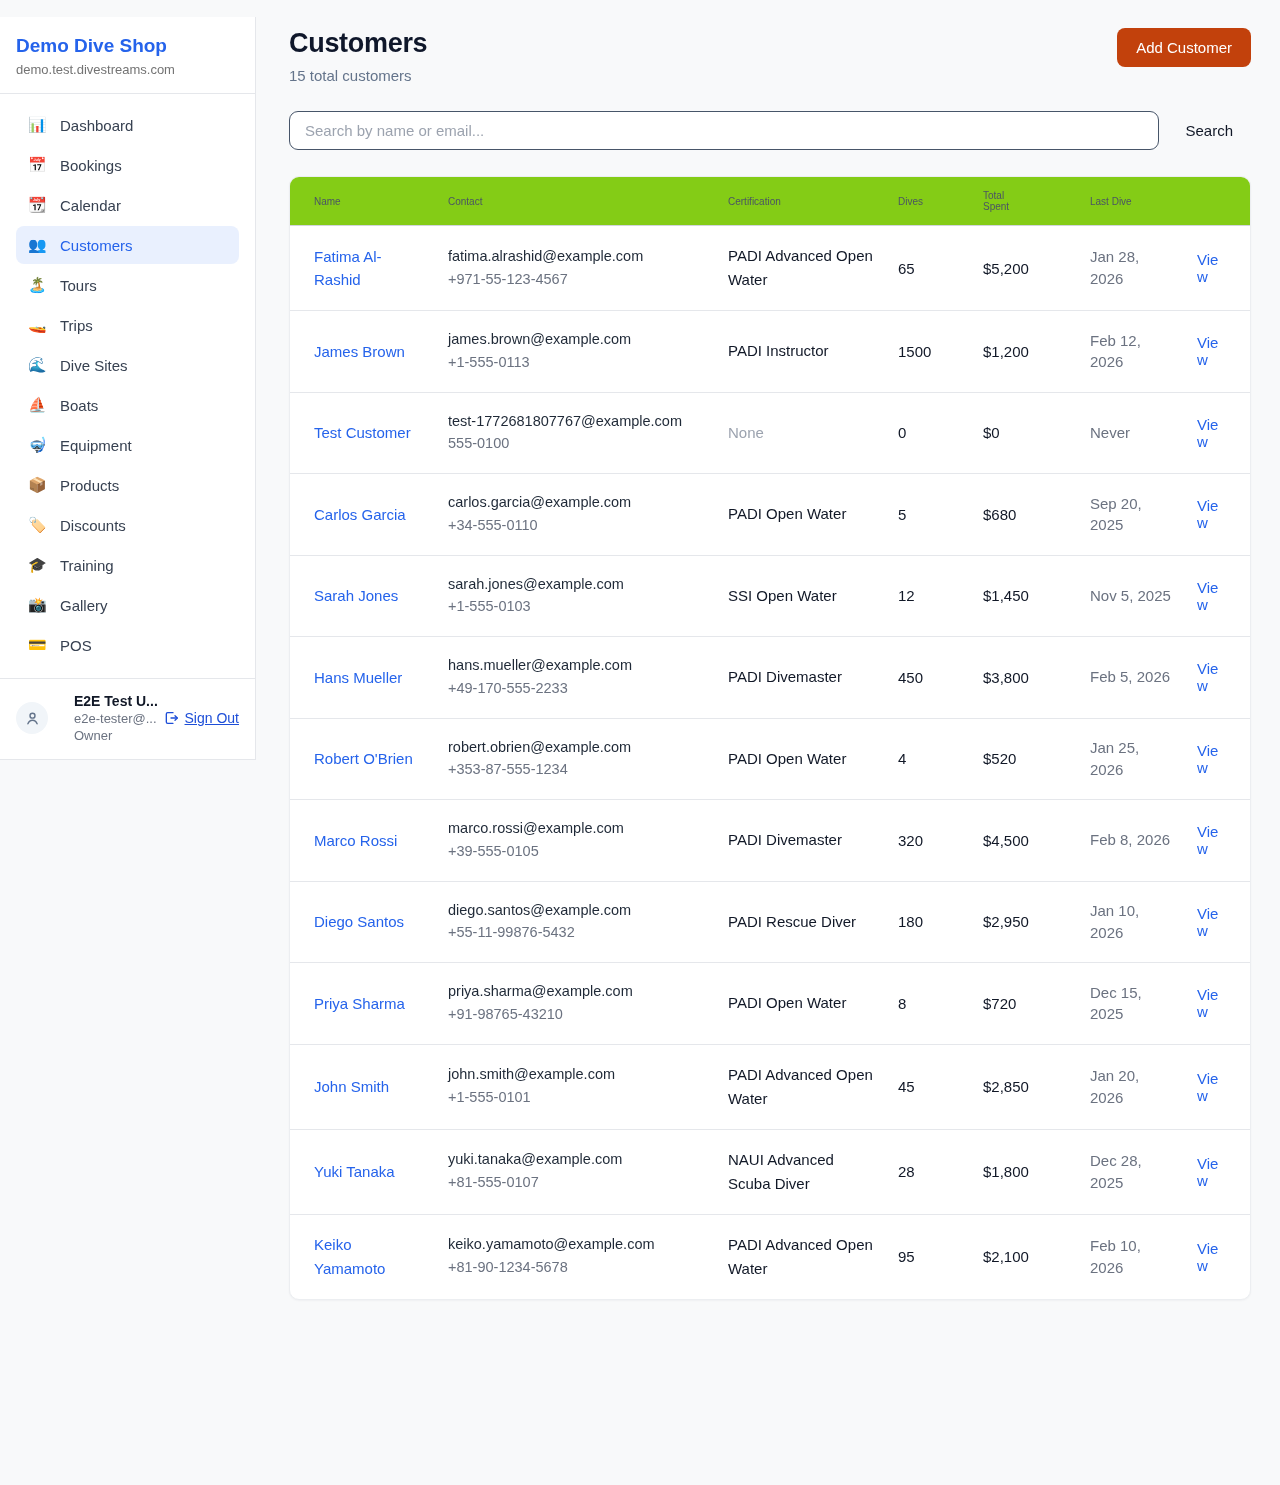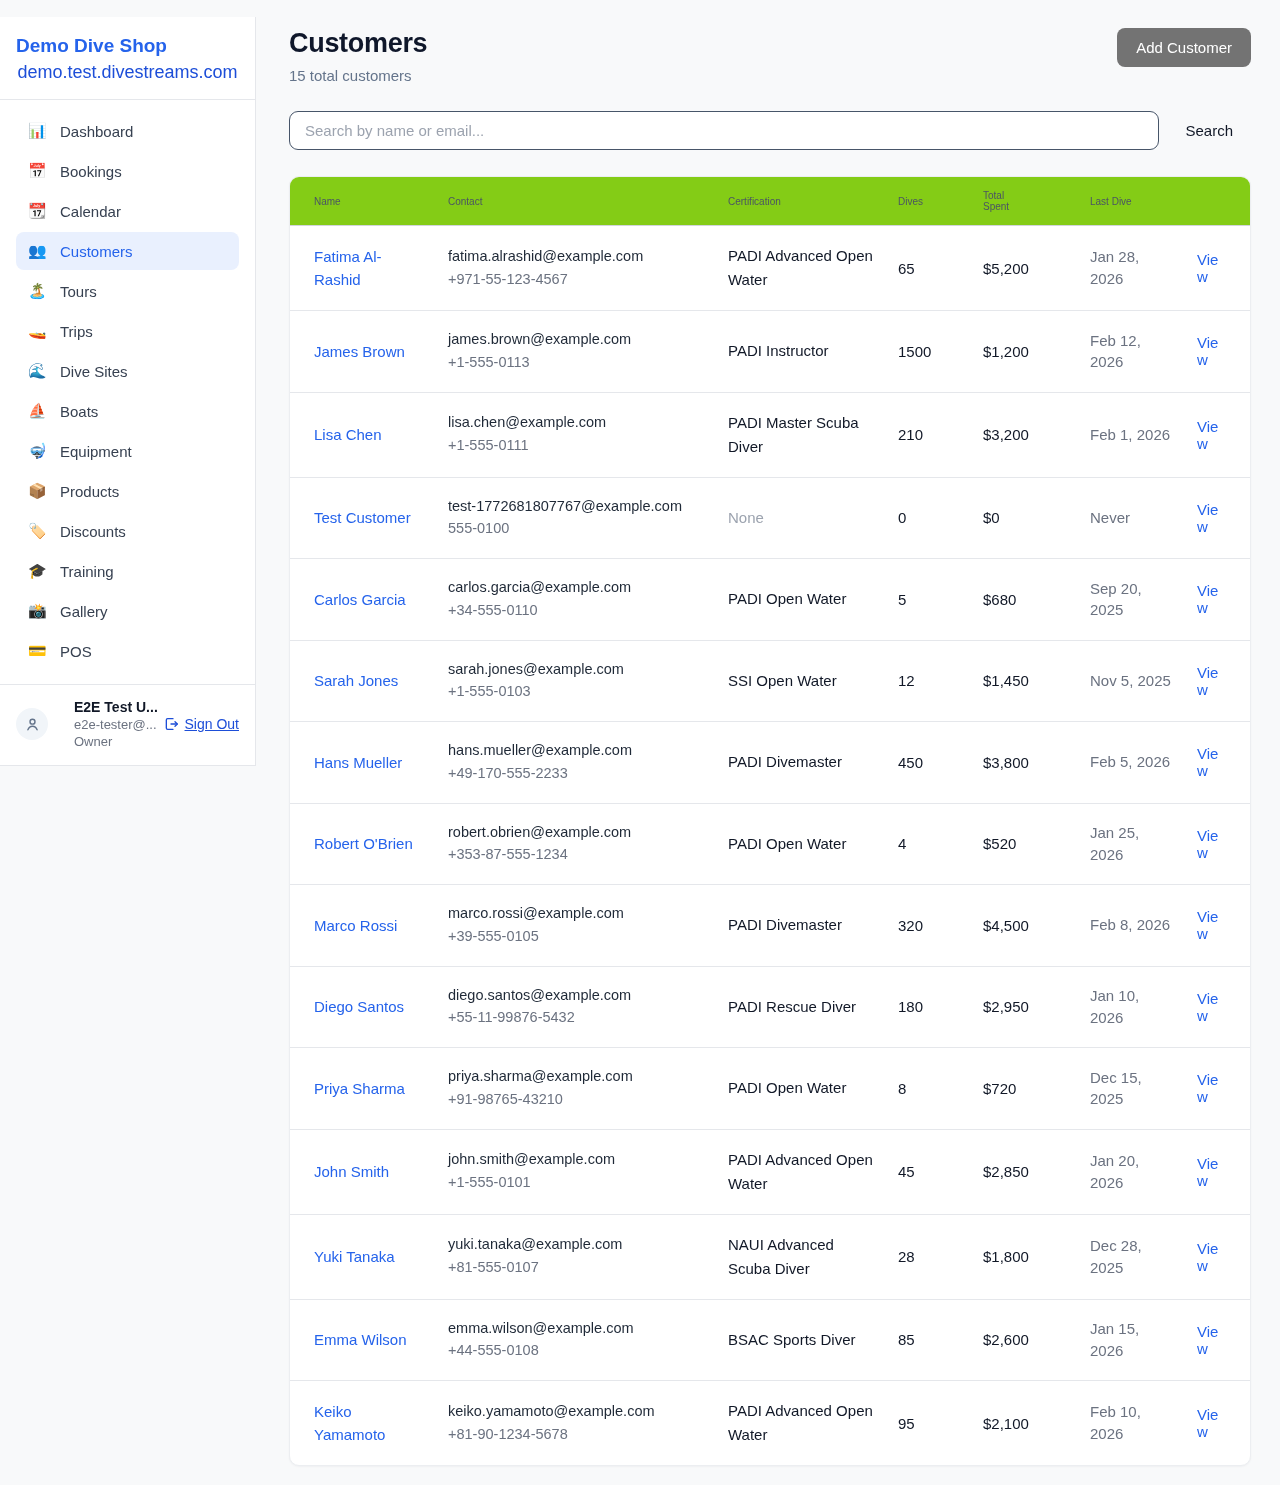--- a/index.html
+++ b/index.html
@@ -15,21 +15,21 @@
   .sidebar {
     position: absolute;
     top: 17px; left: 0;
     width: 256px;
     background: #ffffff;
     border-right: 1px solid #e5e7eb;
     border-bottom: 1px solid #e5e7eb;
   }
   .sb-head { padding: 18px 16px 16px 16px; border-bottom: 1px solid #e5e7eb; }
   .shop-name { color: #2563eb; font-size: 19px; font-weight: 700; }
-  .shop-domain { color: #1d4ed8; font-size: 18px; margin-top: 5px; text-align: center; }
+  .shop-domain { color: #737373; font-size: 13px; margin-top: 5px; }
   .sb-nav { padding: 12px 16px; }
   .nav-item {
     display: flex; align-items: center; gap: 12px;
     padding: 10px 12px; margin-bottom: 2px;
     border-radius: 8px;
     font-size: 15px; color: #374151;
     cursor: pointer;
   }
   .nav-item.active { background: #e9f0fe; color: #2563eb; }
   .nav-icon { width: 20px; text-align: center; font-size: 15px; flex: 0 0 20px; }
@@ -56,21 +56,21 @@
     flex: 0 0 auto;
     text-decoration: underline;
   }
 
   
   .main { margin-left: 256px; padding: 28px 29px 26px 33px; }
   .page-head { display: flex; justify-content: space-between; align-items: flex-start; }
   .page-title { font-size: 27px; font-weight: 700; color: #0f172a; letter-spacing: -0.3px; }
   .page-sub { font-size: 15px; color: #64748b; margin-top: 8px; }
   .btn-primary {
-    background: #737373; color: #ffffff;
+    background: #c2410c; color: #ffffff;
     border: none; border-radius: 8px;
     padding: 11px 19px; font-size: 15px; font-weight: 500;
     font-family: "Liberation Sans", sans-serif;
     cursor: pointer;
   }
 
   .search-row { display: flex; align-items: center; margin-top: 27px; }
   .search-input {
     flex: 1; height: 39px;
     border: 1px solid #475569; border-radius: 9px;
@@ -270,32 +270,20 @@
       <div class="email">james.brown@example.com</div>
       <div class="phone">+1-555-0113</div>
     </td>
     <td><span class="cert">PADI Instructor</span></td>
     <td>1500</td>
     <td>$1,200</td>
     <td class="c-last">Feb 12, 2026</td>
     <td class="c-view"><a href="#" class="view-link">View</a></td>
   </tr>
           <tr>
-    <td><a href="#" class="name-link">Lisa Chen</a></td>
-    <td>
-      <div class="email">lisa.chen@example.com</div>
-      <div class="phone">+1-555-0111</div>
-    </td>
-    <td><span class="cert">PADI Master Scuba Diver</span></td>
-    <td>210</td>
-    <td>$3,200</td>
-    <td class="c-last">Feb 1, 2026</td>
-    <td class="c-view"><a href="#" class="view-link">View</a></td>
-  </tr>
-          <tr>
     <td><a href="#" class="name-link">Test Customer</a></td>
     <td>
       <div class="email">test-1772681807767@example.com</div>
       <div class="phone">555-0100</div>
     </td>
     <td><span class="cert muted">None</span></td>
     <td>0</td>
     <td>$0</td>
     <td class="c-last">Never</td>
     <td class="c-view"><a href="#" class="view-link">View</a></td>
@@ -402,32 +390,20 @@
       <div class="email">yuki.tanaka@example.com</div>
       <div class="phone">+81-555-0107</div>
     </td>
     <td><span class="cert">NAUI Advanced Scuba Diver</span></td>
     <td>28</td>
     <td>$1,800</td>
     <td class="c-last">Dec 28, 2025</td>
     <td class="c-view"><a href="#" class="view-link">View</a></td>
   </tr>
           <tr>
-    <td><a href="#" class="name-link">Emma Wilson</a></td>
-    <td>
-      <div class="email">emma.wilson@example.com</div>
-      <div class="phone">+44-555-0108</div>
-    </td>
-    <td><span class="cert">BSAC Sports Diver</span></td>
-    <td>85</td>
-    <td>$2,600</td>
-    <td class="c-last">Jan 15, 2026</td>
-    <td class="c-view"><a href="#" class="view-link">View</a></td>
-  </tr>
-          <tr>
     <td><a href="#" class="name-link">Keiko Yamamoto</a></td>
     <td>
       <div class="email">keiko.yamamoto@example.com</div>
       <div class="phone">+81-90-1234-5678</div>
     </td>
     <td><span class="cert">PADI Advanced Open Water</span></td>
     <td>95</td>
     <td>$2,100</td>
     <td class="c-last">Feb 10, 2026</td>
     <td class="c-view"><a href="#" class="view-link">View</a></td>

